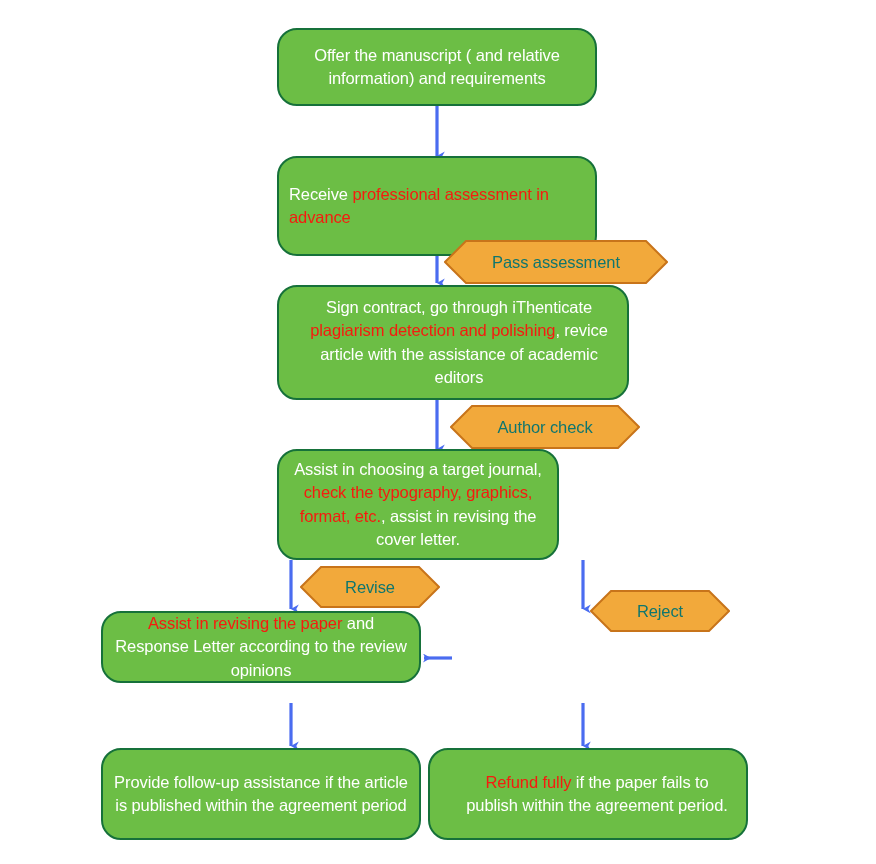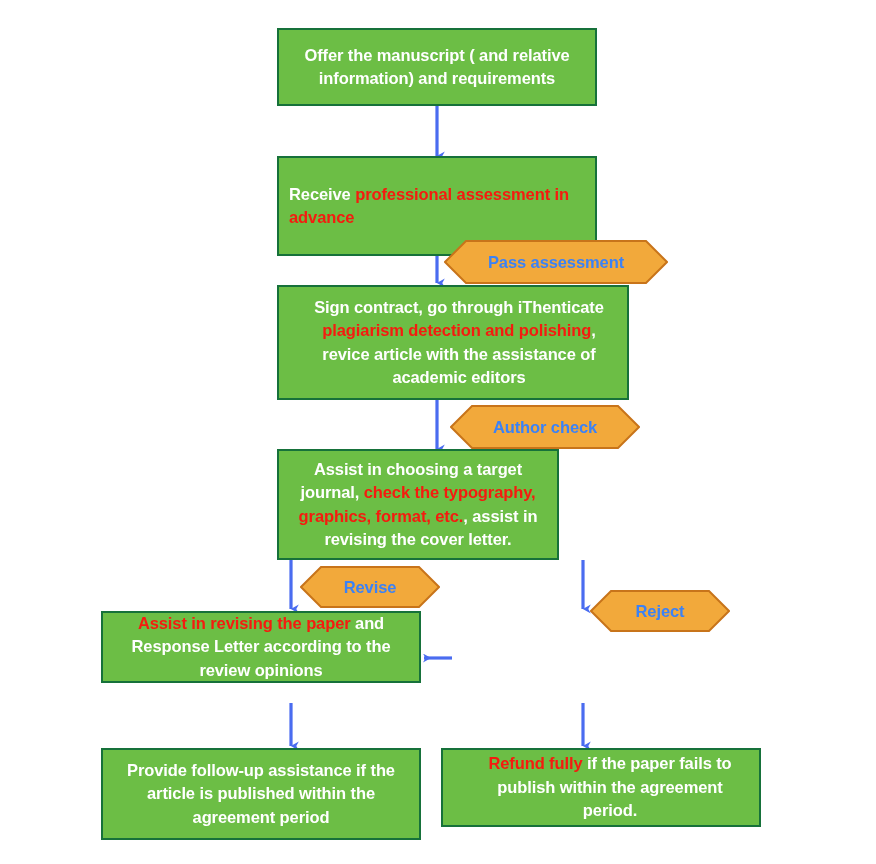--- a/index.html
+++ b/index.html
@@ -19,46 +19,46 @@
     height: 864px;
     background: #ffffff;
   }
 
   
   .node {
     position: absolute;
     box-sizing: border-box;
     background: #6cbe45;
     border: 2px solid #16713a;
-    border-radius: 0;
+    border-radius: 20px;
     color: #ffffff;
     font-size: 16.5px;
     line-height: 1.42;
-    font-weight: 700;
+    font-weight: 400;
     display: flex;
     align-items: center;
     justify-content: flex-start;
     text-align: center;
     padding: 6px 10px;
     letter-spacing: -0.1px;
   }
   .node .txt { display: block; width: 100%; }
   .node .hl { color: #f51b0f; }
 
   .node.leftish { text-align: left; }
 
   
   .hex {
     position: absolute;
     display: flex;
     align-items: center;
     justify-content: center;
-    color: #3b82f6;
+    color: #0f766e;
     font-size: 16.5px;
-    font-weight: 700;
+    font-weight: 400;
     letter-spacing: -0.1px;
   }
   .hex svg { position: absolute; inset: 0; width: 100%; height: 100%; }
   .hex span { position: relative; z-index: 2; }
 
   
   .conn { position: absolute; }
   .conn svg { display: block; overflow: visible; }
 </style>
 </head>
@@ -113,21 +113,21 @@
 
   <div class="node" style="left:101px;top:611px;width:320px;height:72px;">
     <span class="txt"><span class="hl">Assist in revising the paper</span><span> and Response Letter according to the review opinions</span></span>
   </div>
 
 
   <div class="node" style="left:101px;top:748px;width:320px;height:92px;">
     <span class="txt"><span>Provide follow-up assistance if the article is published within the agreement period</span></span>
   </div>
 
-  <div class="node" style="left:441px;top:748px;width:320px;height:79px;padding-left:28px;">
+  <div class="node" style="left:428px;top:748px;width:320px;height:92px;padding-left:28px;">
     <span class="txt"><span class="hl">Refund fully</span><span> if the paper fails to publish within the agreement period.</span></span>
   </div>
 
   <div class="hex" style="left:444px;top:240px;width:224px;height:44px;">
     <svg viewBox="0 0 224 44" preserveAspectRatio="none">
       <polygon points="22,1 202,1 223,22 202,43 22,43 1,22" fill="#f2a93b" stroke="#c8741a" stroke-width="2"></polygon>
     </svg>
     <span>Pass assessment</span>
   </div>
 

